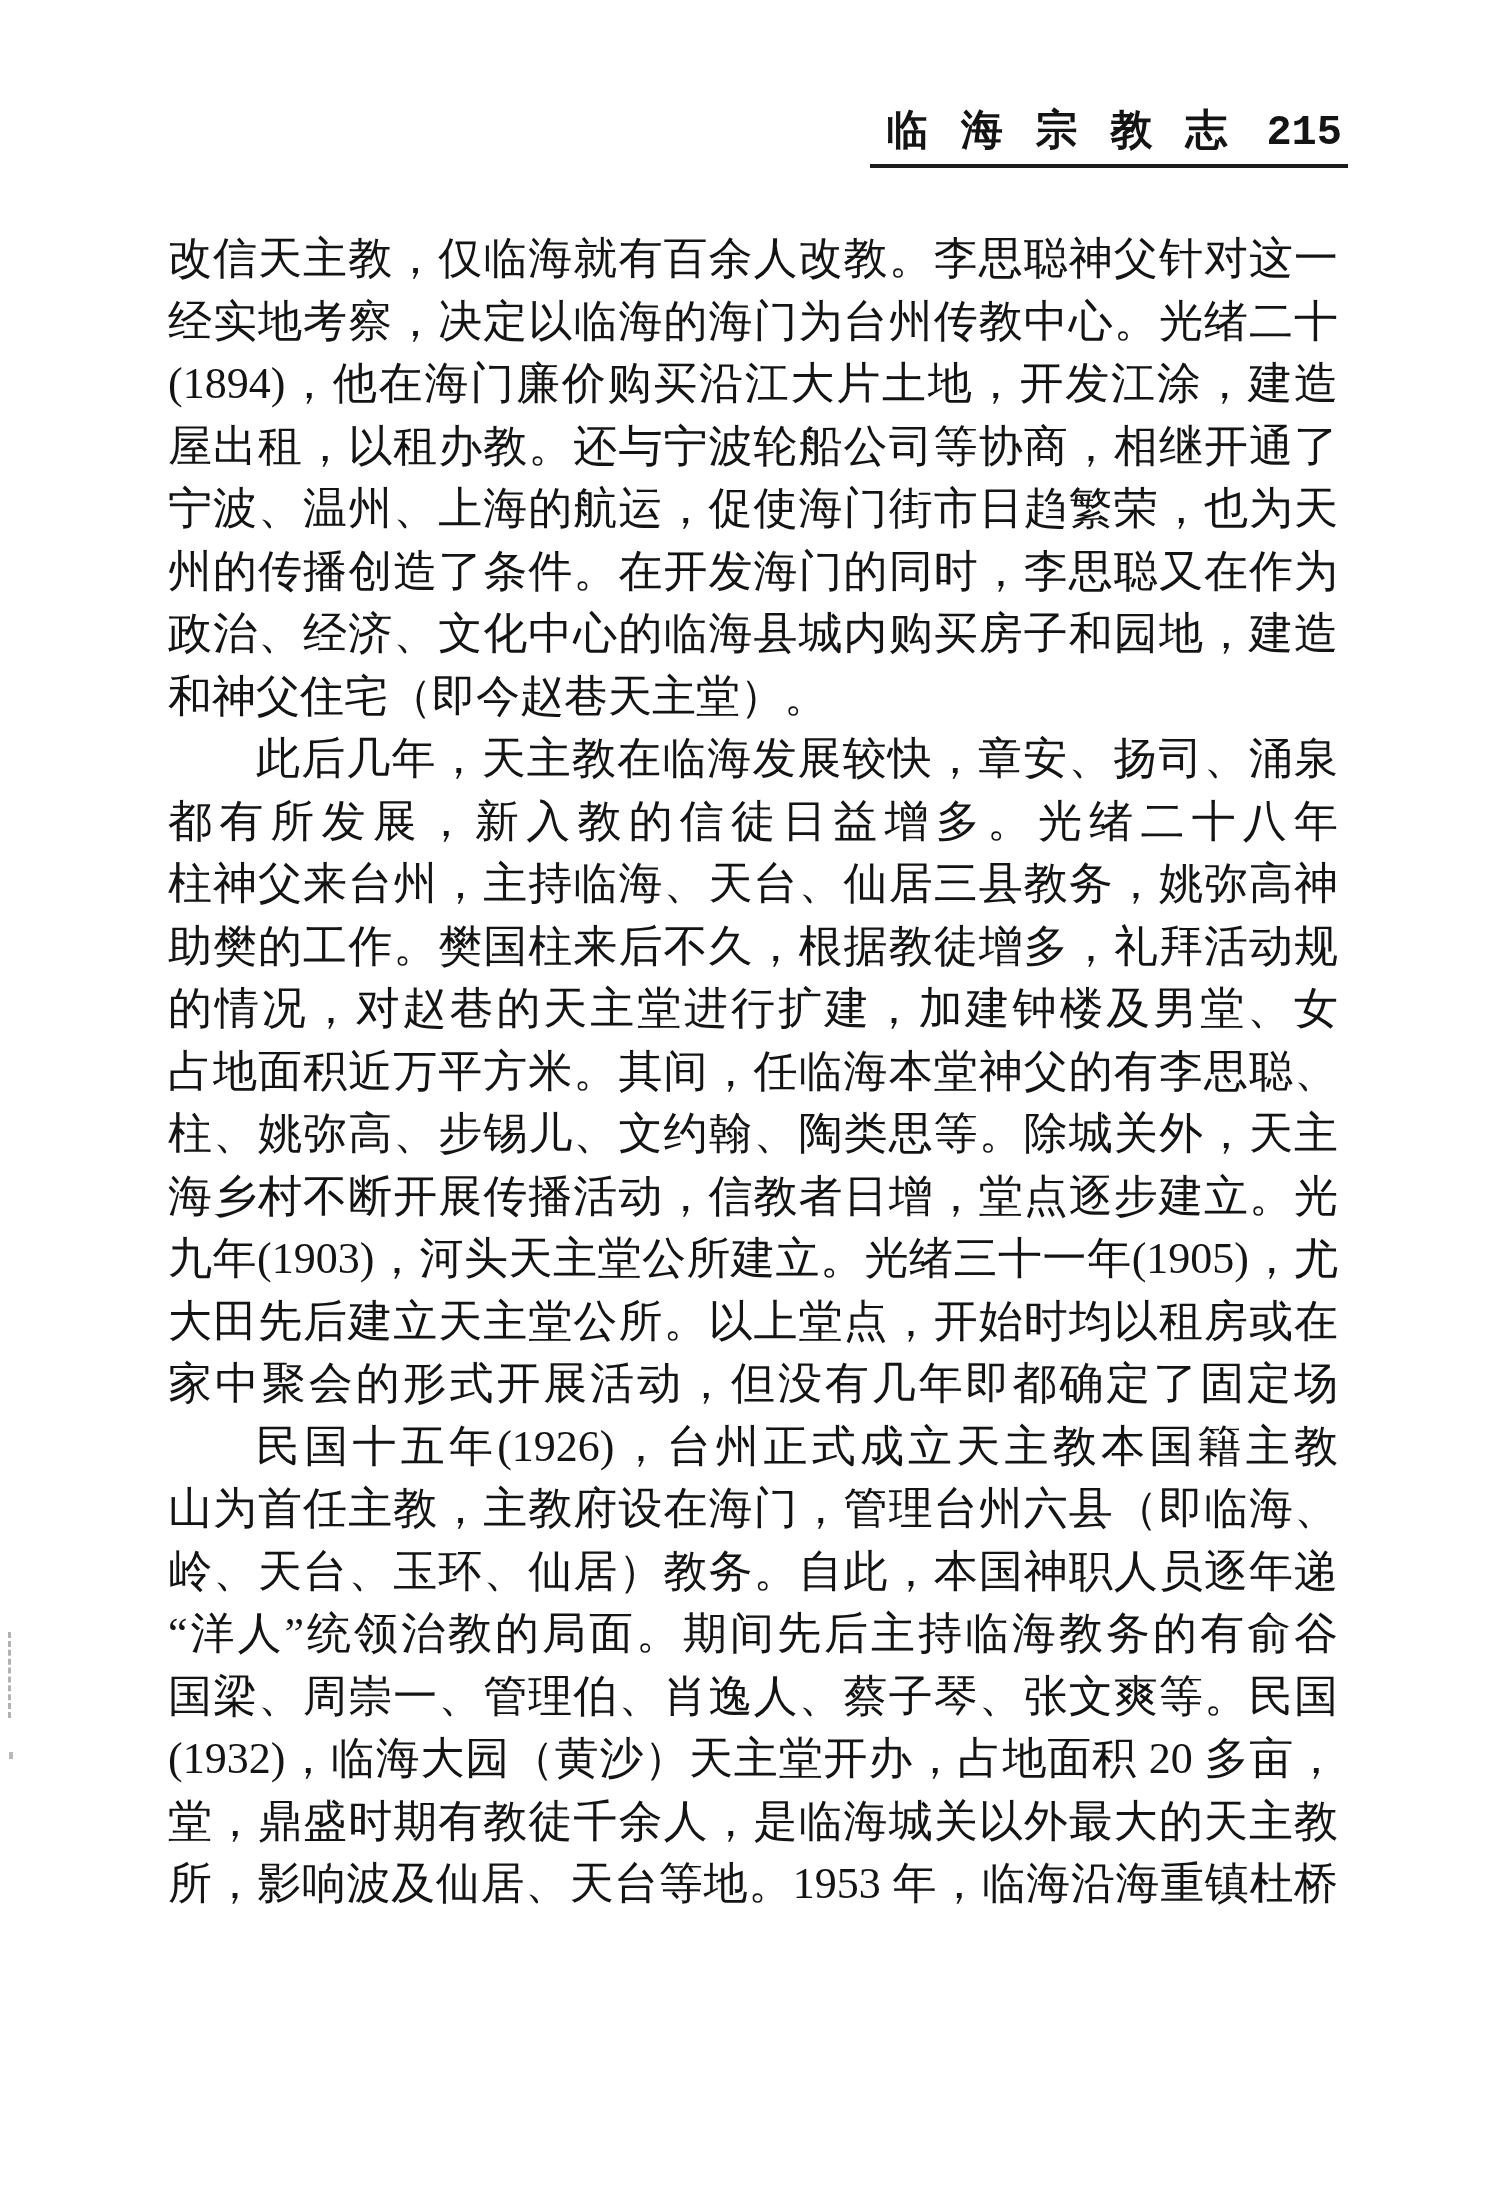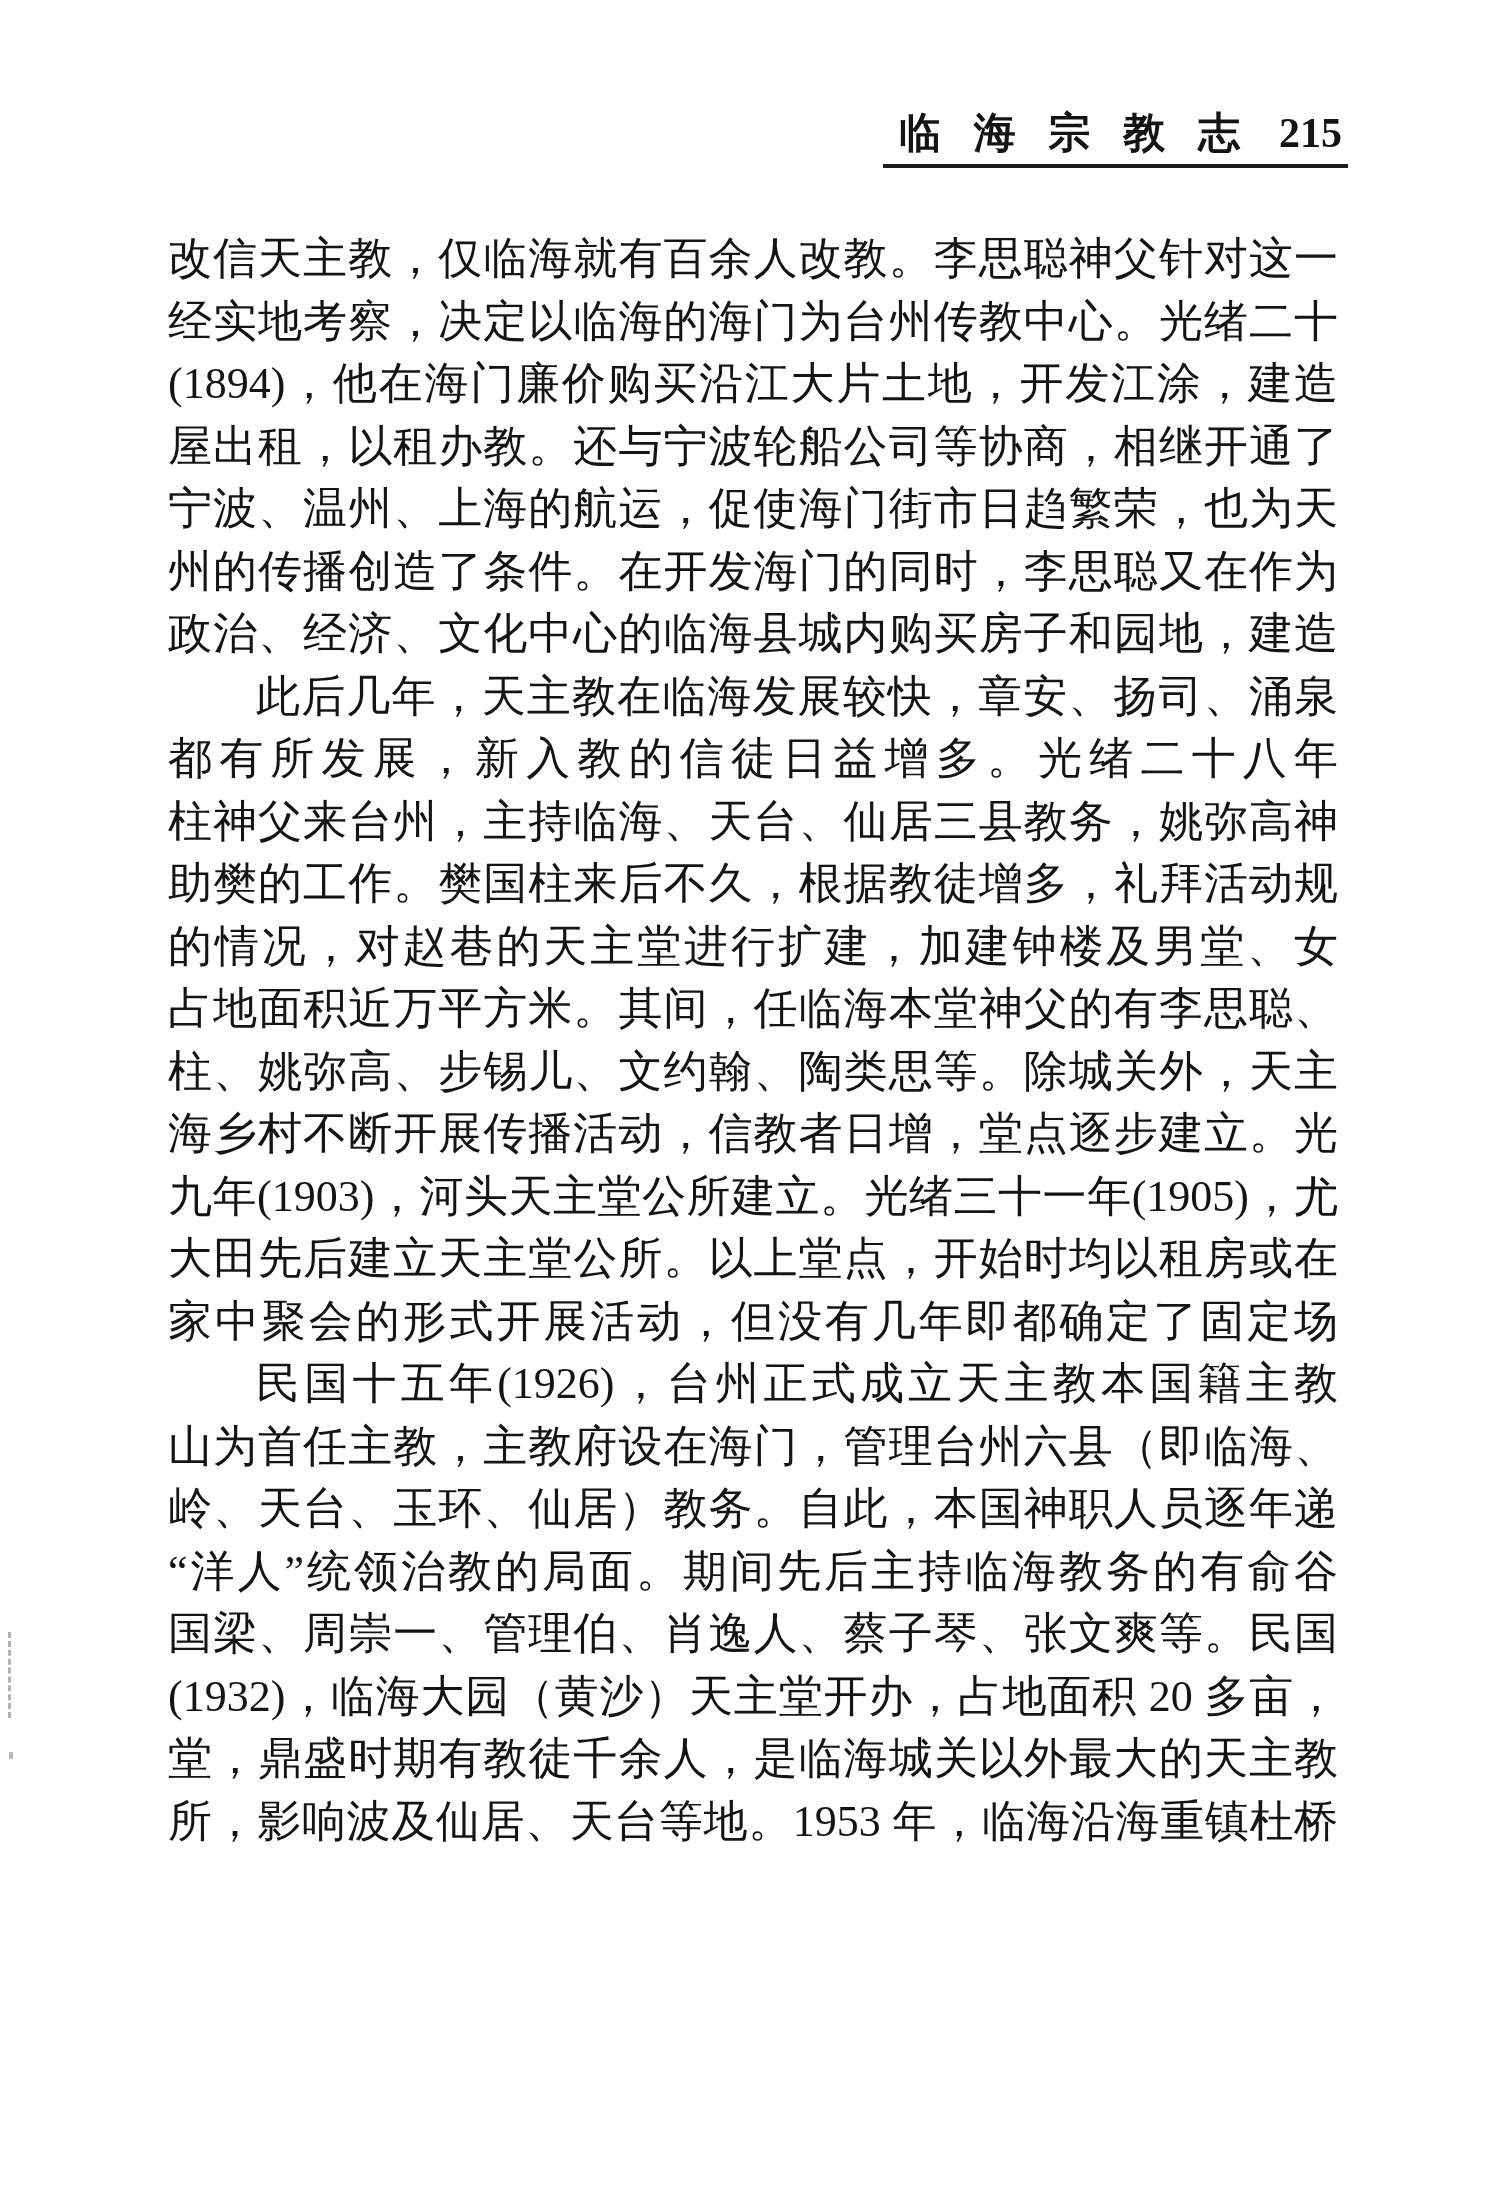--- a/index.html
+++ b/index.html
@@ -17,20 +17,21 @@
     font-family: "Liberation Serif", "DejaVu Serif", serif;
     overflow: hidden;
   }
 
   
   .running-head {
     position: absolute;
     top: 112px;
     right: 152px;
     text-align: left;
+    font-family: Liberation Mono, monospace;
   }
   .running-head .title-row {
     display: inline-block;
     padding: 0 6px 10px 16px;
     border-bottom: 4px solid #1c1c1c;
     font-size: 42px;
     line-height: 42px;
     white-space: nowrap;
   }
   .running-head .title-cn {
@@ -104,20 +105,21 @@
   </div>
 
   <div class="text-block">
     <div class="line">改信天主教，仅临海就有百余人改教。李思聪神父针对这一情况，</div>
     <div class="line">经实地考察，决定以临海的海门为台州传教中心。光绪二十年</div>
     <div class="line">(1894)，他在海门廉价购买沿江大片土地，开发江涂，建造简易房</div>
     <div class="line">屋出租，以租办教。还与宁波轮船公司等协商，相继开通了海门与</div>
     <div class="line">宁波、温州、上海的航运，促使海门街市日趋繁荣，也为天主教在台</div>
     <div class="line">州的传播创造了条件。在开发海门的同时，李思聪又在作为台州</div>
     <div class="line">政治、经济、文化中心的临海县城内购买房子和园地，建造礼拜堂</div>
+    <div class="line para-end">和神父住宅（即今赵巷天主堂）。</div>
     <div class="line indent">此后几年，天主教在临海发展较快，章安、扬司、涌泉等地教徒</div>
     <div class="line">都有所发展，新入教的信徒日益增多。光绪二十八年(1902)，樊国</div>
     <div class="line">柱神父来台州，主持临海、天台、仙居三县教务，姚弥高神父受派协</div>
     <div class="line">助樊的工作。樊国柱来后不久，根据教徒增多，礼拜活动规模扩大</div>
     <div class="line">的情况，对赵巷的天主堂进行扩建，加建钟楼及男堂、女堂，教堂共</div>
     <div class="line">占地面积近万平方米。其间，任临海本堂神父的有李思聪、樊国</div>
     <div class="line">柱、姚弥高、步锡儿、文约翰、陶类思等。除城关外，天主教还在临</div>
     <div class="line">海乡村不断开展传播活动，信教者日增，堂点逐步建立。光绪二十</div>
     <div class="line">九年(1903)，河头天主堂公所建立。光绪三十一年(1905)，尤溪、</div>
     <div class="line">大田先后建立天主堂公所。以上堂点，开始时均以租房或在教友</div>

